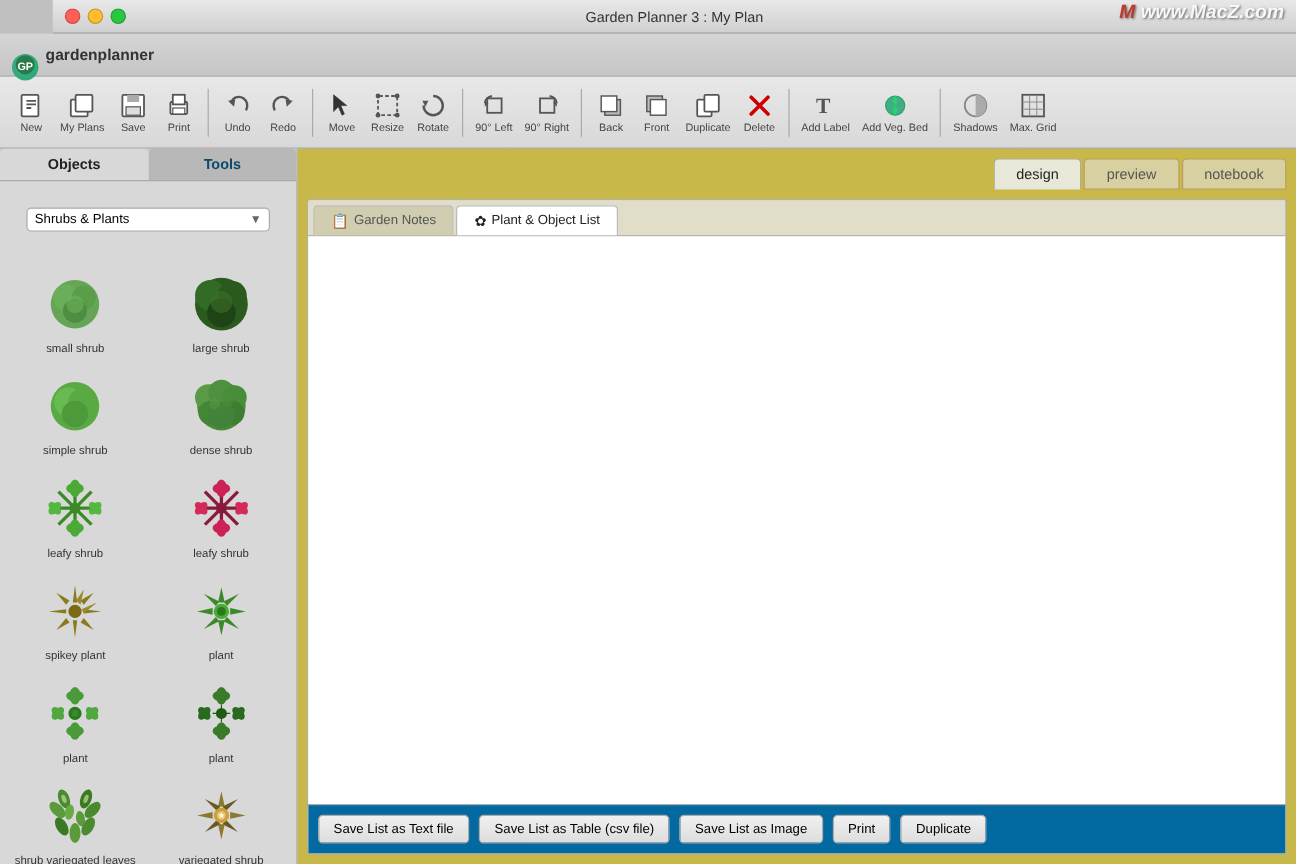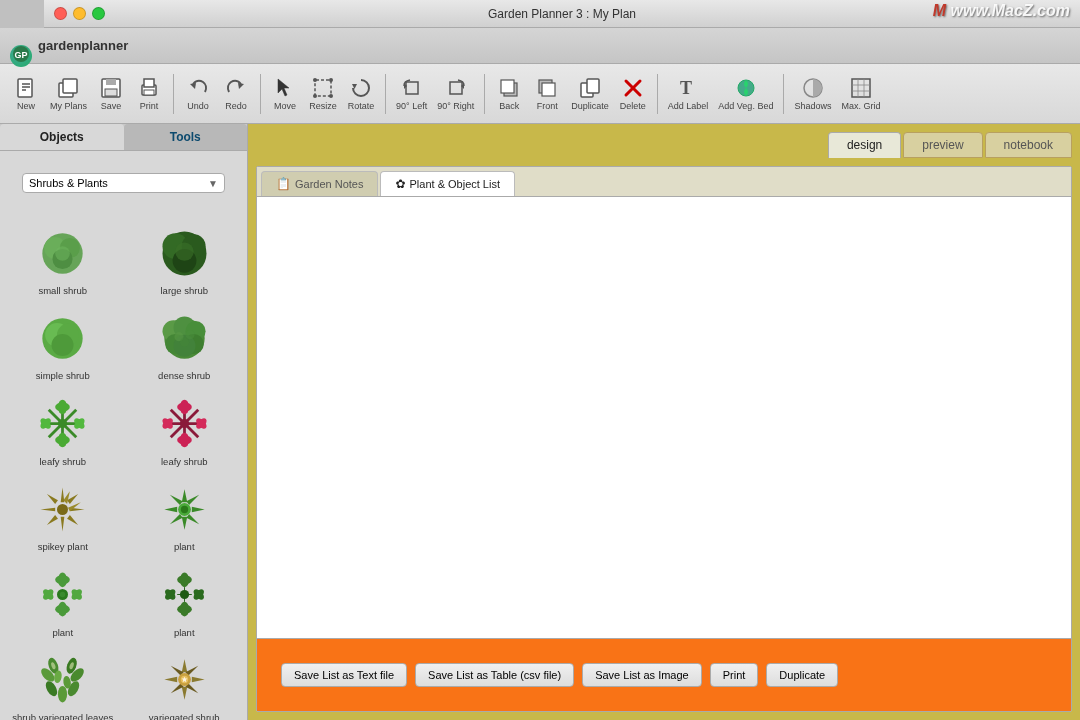--- a/index.html
+++ b/index.html
@@ -281,23 +281,23 @@
     .tab-icon { font-size: 12px; }
 
     #content-body {
       flex: 1;
       background: white;
       position: relative;
     }
 
     
     #bottom-bar {
-      background: #f97316;
+      background: #0369a1;
       border-top: 1px solid #aaa;
-      padding: 24px;
+      padding: 8px;
       display: flex;
       gap: 8px;
       align-items: center;
     }
     .bottom-btn {
       padding: 5px 12px;
       background: linear-gradient(to bottom, #f0f0f0, #ddd);
       border: 1px solid #aaa;
       border-radius: 4px;
       font-size: 11px;

